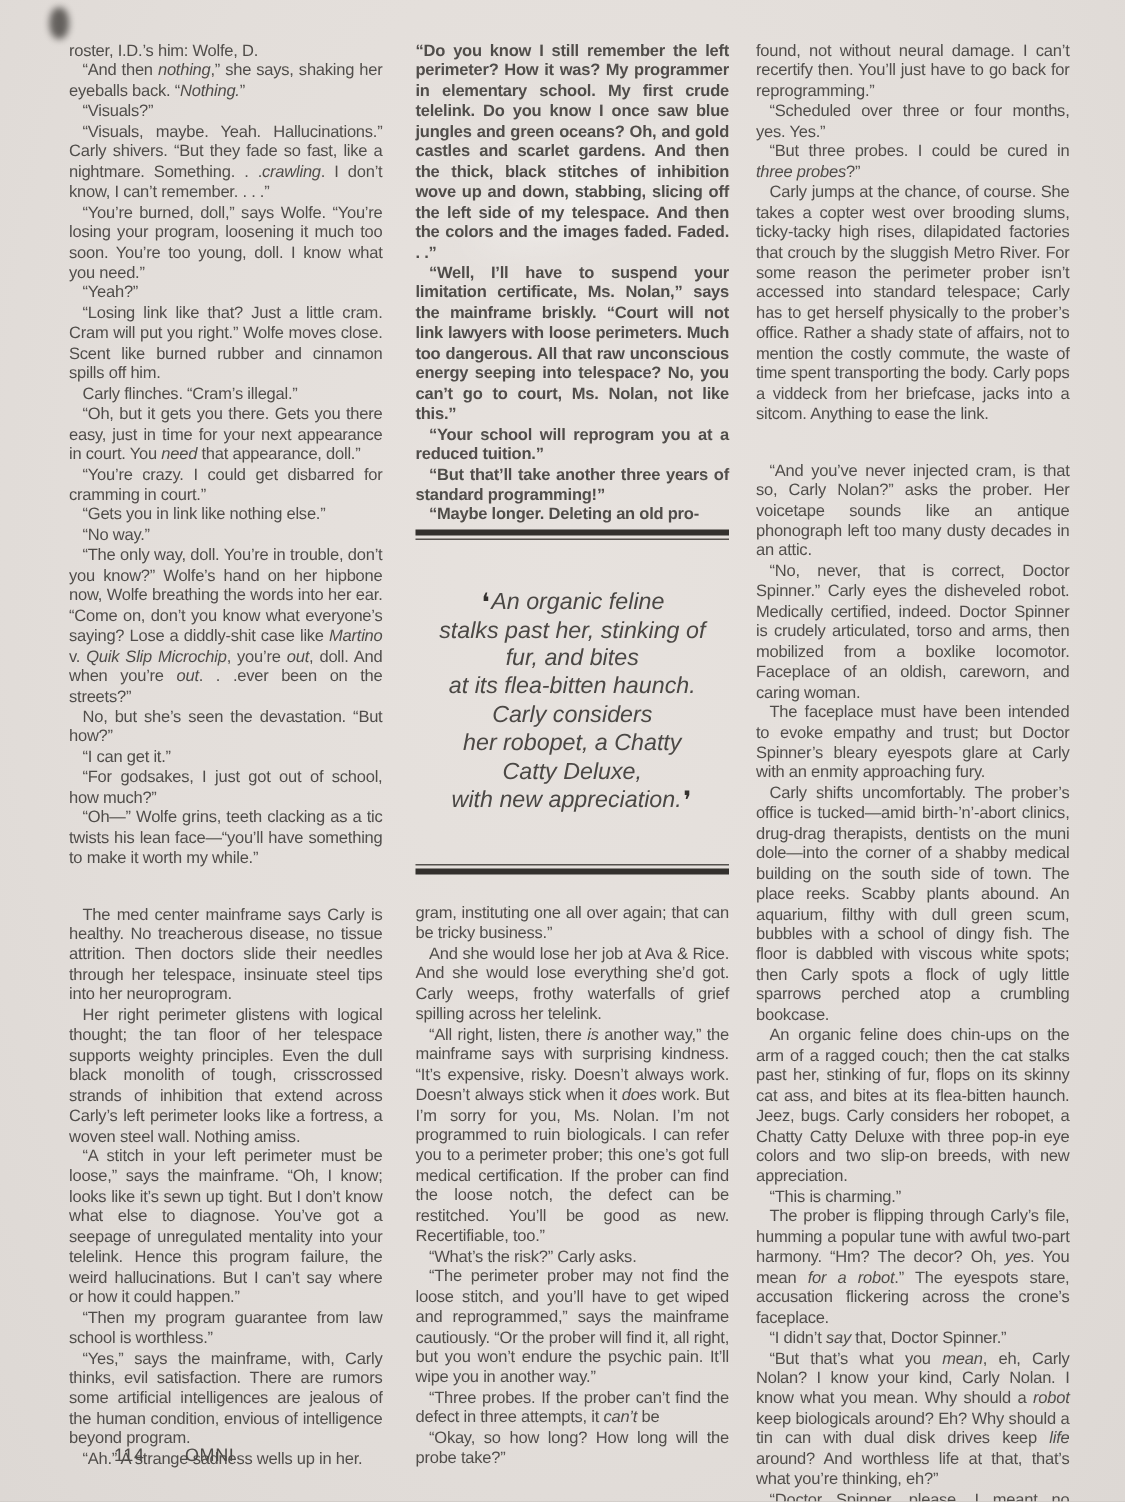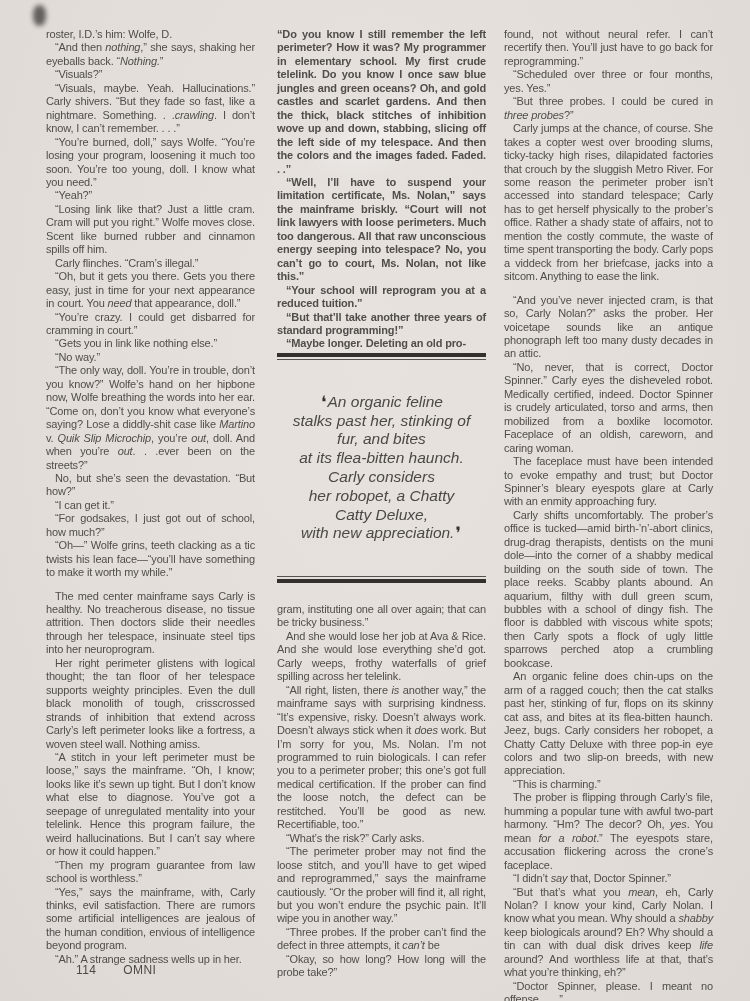--- a/index.html
+++ b/index.html
@@ -12,21 +12,21 @@
     position:relative;width:750px;height:1001px;overflow:hidden;
     background:radial-gradient(ellipse at 50% 35%, #e7e2de 0%, #e3deda 55%, #ddd8d4 100%);
   }
   .col{
     position:absolute;top:28px;width:209px;
     font-size:11px;line-height:13.45px;letter-spacing:-0.15px;
     text-align:justify;color:#504d4a;
   }
   .col p{margin:0;text-indent:9px;}
   .col p.cont{text-indent:0;}
-  .col p.gap{margin-top:10px;}
+  .col p.gap{margin-top:24px;}
   i{font-style:italic;}
   #col1{left:46px;}
   #col2{left:277px;}
   #col3{left:504px;}
   .col2top{min-height:325px;font-weight:bold;}
   .rule{width:209px;}
   .rule .bar{height:4px;background:#33302d;}
   .rule .thin{height:1px;background:#55514d;}
   .rule.top .bar{margin-bottom:2px;}
   .rule.bottom .thin{margin-bottom:2px;}
@@ -116,33 +116,33 @@
         <p>And she would lose her job at Ava &amp; Rice. And she would lose everything she’d got. Carly weeps, frothy waterfalls of grief spilling across her telelink.</p>
         <p>“All right, listen, there <i>is</i> another way,” the mainframe says with surprising kindness. “It’s expensive, risky. Doesn’t always work. Doesn’t always stick when it <i>does</i> work. But I’m sorry for you, Ms. Nolan. I’m not programmed to ruin biologicals. I can refer you to a perimeter prober; this one’s got full medical certification. If the prober can find the loose notch, the defect can be restitched. You’ll be good as new. Recertifiable, too.”</p>
         <p>“What’s the risk?” Carly asks.</p>
         <p>“The perimeter prober may not find the loose stitch, and you’ll have to get wiped and reprogrammed,” says the mainframe cautiously. “Or the prober will find it, all right, but you won’t endure the psychic pain. It’ll wipe you in another way.”</p>
         <p>“Three probes. If the prober can’t find the defect in three attempts, it <i>can’t</i> be</p>
         <p>“Okay, so how long? How long will the probe take?”</p>
       </div>
   </div>
 
   <div class="col" id="col3">
-      <p class="cont">found, not without neural refer. I can’t recertify then. You’ll just have to go back for reprogramming.”</p>
+      <p class="cont">found, not without neural damage. I can’t recertify then. You’ll just have to go back for reprogramming.”</p>
       <p>“Scheduled over three or four months, yes. Yes.”</p>
       <p>“But three probes. I could be cured in <i>three probes</i>?”</p>
       <p>Carly jumps at the chance, of course. She takes a copter west over brooding slums, ticky-tacky high rises, dilapidated factories that crouch by the sluggish Metro River. For some reason the perimeter prober isn’t accessed into standard telespace; Carly has to get herself physically to the prober’s office. Rather a shady state of affairs, not to mention the costly commute, the waste of time spent transporting the body. Carly pops a viddeck from her briefcase, jacks into a sitcom. Anything to ease the link.</p>
       <p class="gap">“And you’ve never injected cram, is that so, Carly Nolan?” asks the prober. Her voicetape sounds like an antique phonograph left too many dusty decades in an attic.</p>
       <p>“No, never, that is correct, Doctor Spinner.” Carly eyes the disheveled robot. Medically certified, indeed. Doctor Spinner is crudely articulated, torso and arms, then mobilized from a boxlike locomotor. Faceplace of an oldish, careworn, and caring woman.</p>
       <p>The faceplace must have been intended to evoke empathy and trust; but Doctor Spinner’s bleary eyespots glare at Carly with an enmity approaching fury.</p>
       <p>Carly shifts uncomfortably. The prober’s office is tucked—amid birth-’n’-abort clinics, drug-drag therapists, dentists on the muni dole—into the corner of a shabby medical building on the south side of town. The place reeks. Scabby plants abound. An aquarium, filthy with dull green scum, bubbles with a school of dingy fish. The floor is dabbled with viscous white spots; then Carly spots a flock of ugly little sparrows perched atop a crumbling bookcase.</p>
       <p>An organic feline does chin-ups on the arm of a ragged couch; then the cat stalks past her, stinking of fur, flops on its skinny cat ass, and bites at its flea-bitten haunch. Jeez, bugs. Carly considers her robopet, a Chatty Catty Deluxe with three pop-in eye colors and two slip-on breeds, with new appreciation.</p>
       <p>“This is charming.”</p>
       <p>The prober is flipping through Carly’s file, humming a popular tune with awful two-part harmony. “Hm? The decor? Oh, <i>yes</i>. You mean <i>for a robot</i>.” The eyespots stare, accusation flickering across the crone’s faceplace.</p>
       <p>“I didn’t <i>say</i> that, Doctor Spinner.”</p>
-      <p>“But that’s what you <i>mean</i>, eh, Carly Nolan? I know your kind, Carly Nolan. I know what you mean. Why should a <i>shabby</i> keep biologicals around? Eh? Why should a tin can with dual disk drives keep <i>life</i> around? And worthless life at that, that’s what you’re thinking, eh?”</p>
+      <p>“But that’s what you <i>mean</i>, eh, Carly Nolan? I know your kind, Carly Nolan. I know what you mean. Why should a <i>robot</i> keep biologicals around? Eh? Why should a tin can with dual disk drives keep <i>life</i> around? And worthless life at that, that’s what you’re thinking, eh?”</p>
       <p>“Doctor Spinner, please. I meant no offense. . . .”</p>
     </div>
 
   <div class="footer">
     <span>114</span>
     <span>OMNI</span>
   </div>
 
 </div>
 

